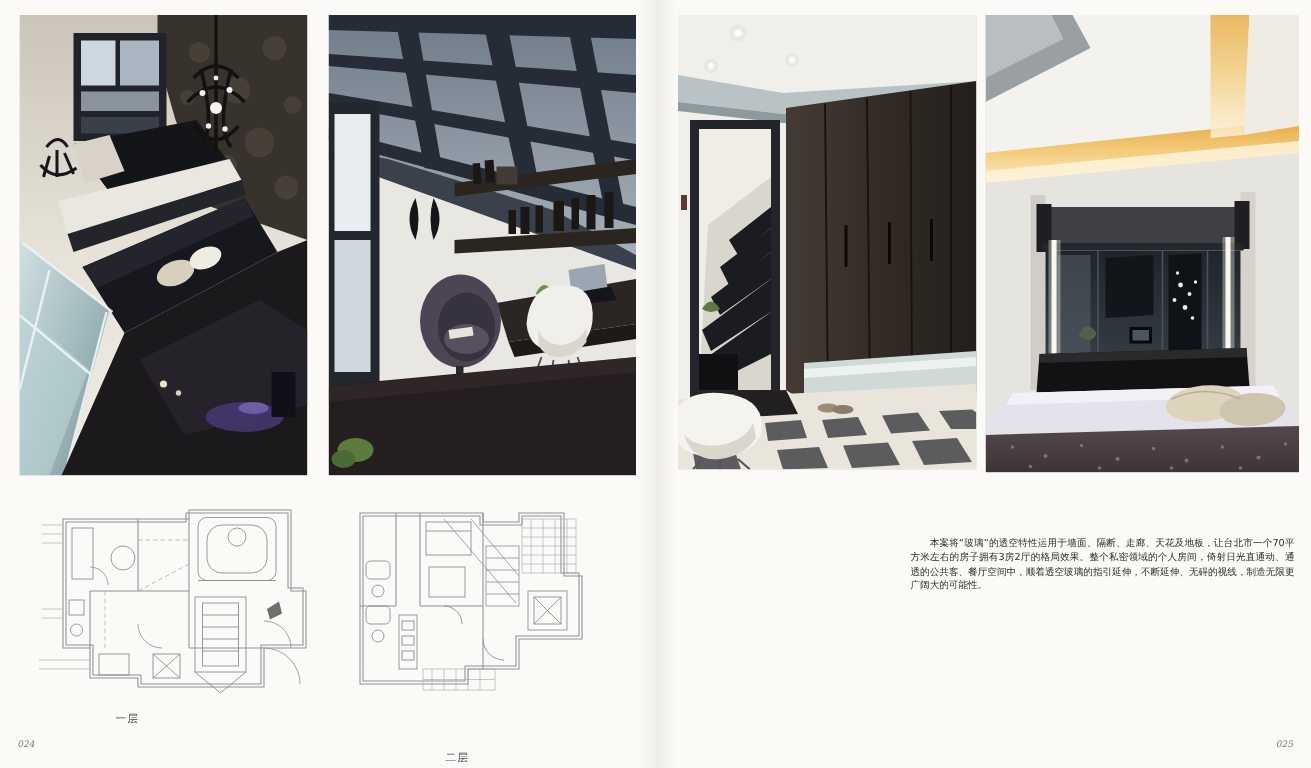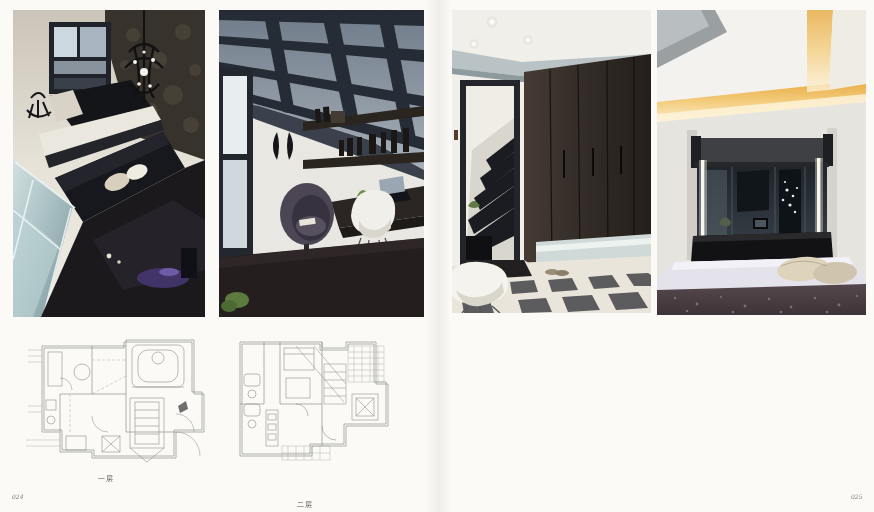--- a/index.html
+++ b/index.html
@@ -21,21 +21,21 @@
   #photo-study{left:219px;top:10px;width:205px;height:307px;}
   #photo-hallway{left:452px;top:10px;width:199px;height:303px;}
   #photo-bedroom{left:657px;top:10px;width:209px;height:305px;}
   .plan{position:absolute;}
   #plan-one{left:26px;top:336px;width:184px;height:134px;}
   #plan-two{left:226px;top:334px;width:170px;height:134px;}
   .plan-caption{
     position:absolute;font-size:7px;color:#4a4a4a;letter-spacing:1px;
     text-align:center;width:60px;
   }
-  #caption-one{left:76px;top:474px;font-family:Liberation Mono, monospace;}
+  #caption-one{left:55px;top:474px;font-family:Liberation Mono, monospace;}
   #caption-two{left:275px;top:500px;}
   .pagenum{
     position:absolute;font-size:6px;color:#7a7a7a;
     font-family:"DejaVu Serif","Liberation Serif",serif;font-style:italic;
   }
   #pagenum-left{left:12px;top:493px;}
   #pagenum-right{left:851px;top:493px;}
   .article{
     position:absolute;left:607px;top:358px;width:256px;
     font-size:6.4px;line-height:9.4px;color:#2e2c2a;
@@ -555,17 +555,20 @@
           <circle cx="182" cy="295" r="1.4"></circle>
           <circle cx="200" cy="286" r="1.1"></circle>
         <circle cx="30" cy="301" r="1.2"></circle>
           <circle cx="76" cy="302" r="1.2"></circle>
           <circle cx="124" cy="302" r="1.2"></circle>
         <circle cx="170" cy="302" r="1.2"></circle>
       </g>
     </svg>
   </div>
 
+  <div class="article">
+    <p>本案将“玻璃”的透空特性运用于墙面、隔断、走廊、天花及地板，让台北市一个70平方米左右的房子拥有3房2厅的格局效果。整个私密领域的个人房间，倚射日光直通动、通透的公共客、餐厅空间中，顺着透空玻璃的指引延伸，不断延伸、无碍的视线，制造无限更广阔大的可能性。</p>
+  </div>
 
   <div class="pagenum" id="pagenum-right">025</div>
 
   <div class="gutter"></div>
 </div>
 
 </body></html>

